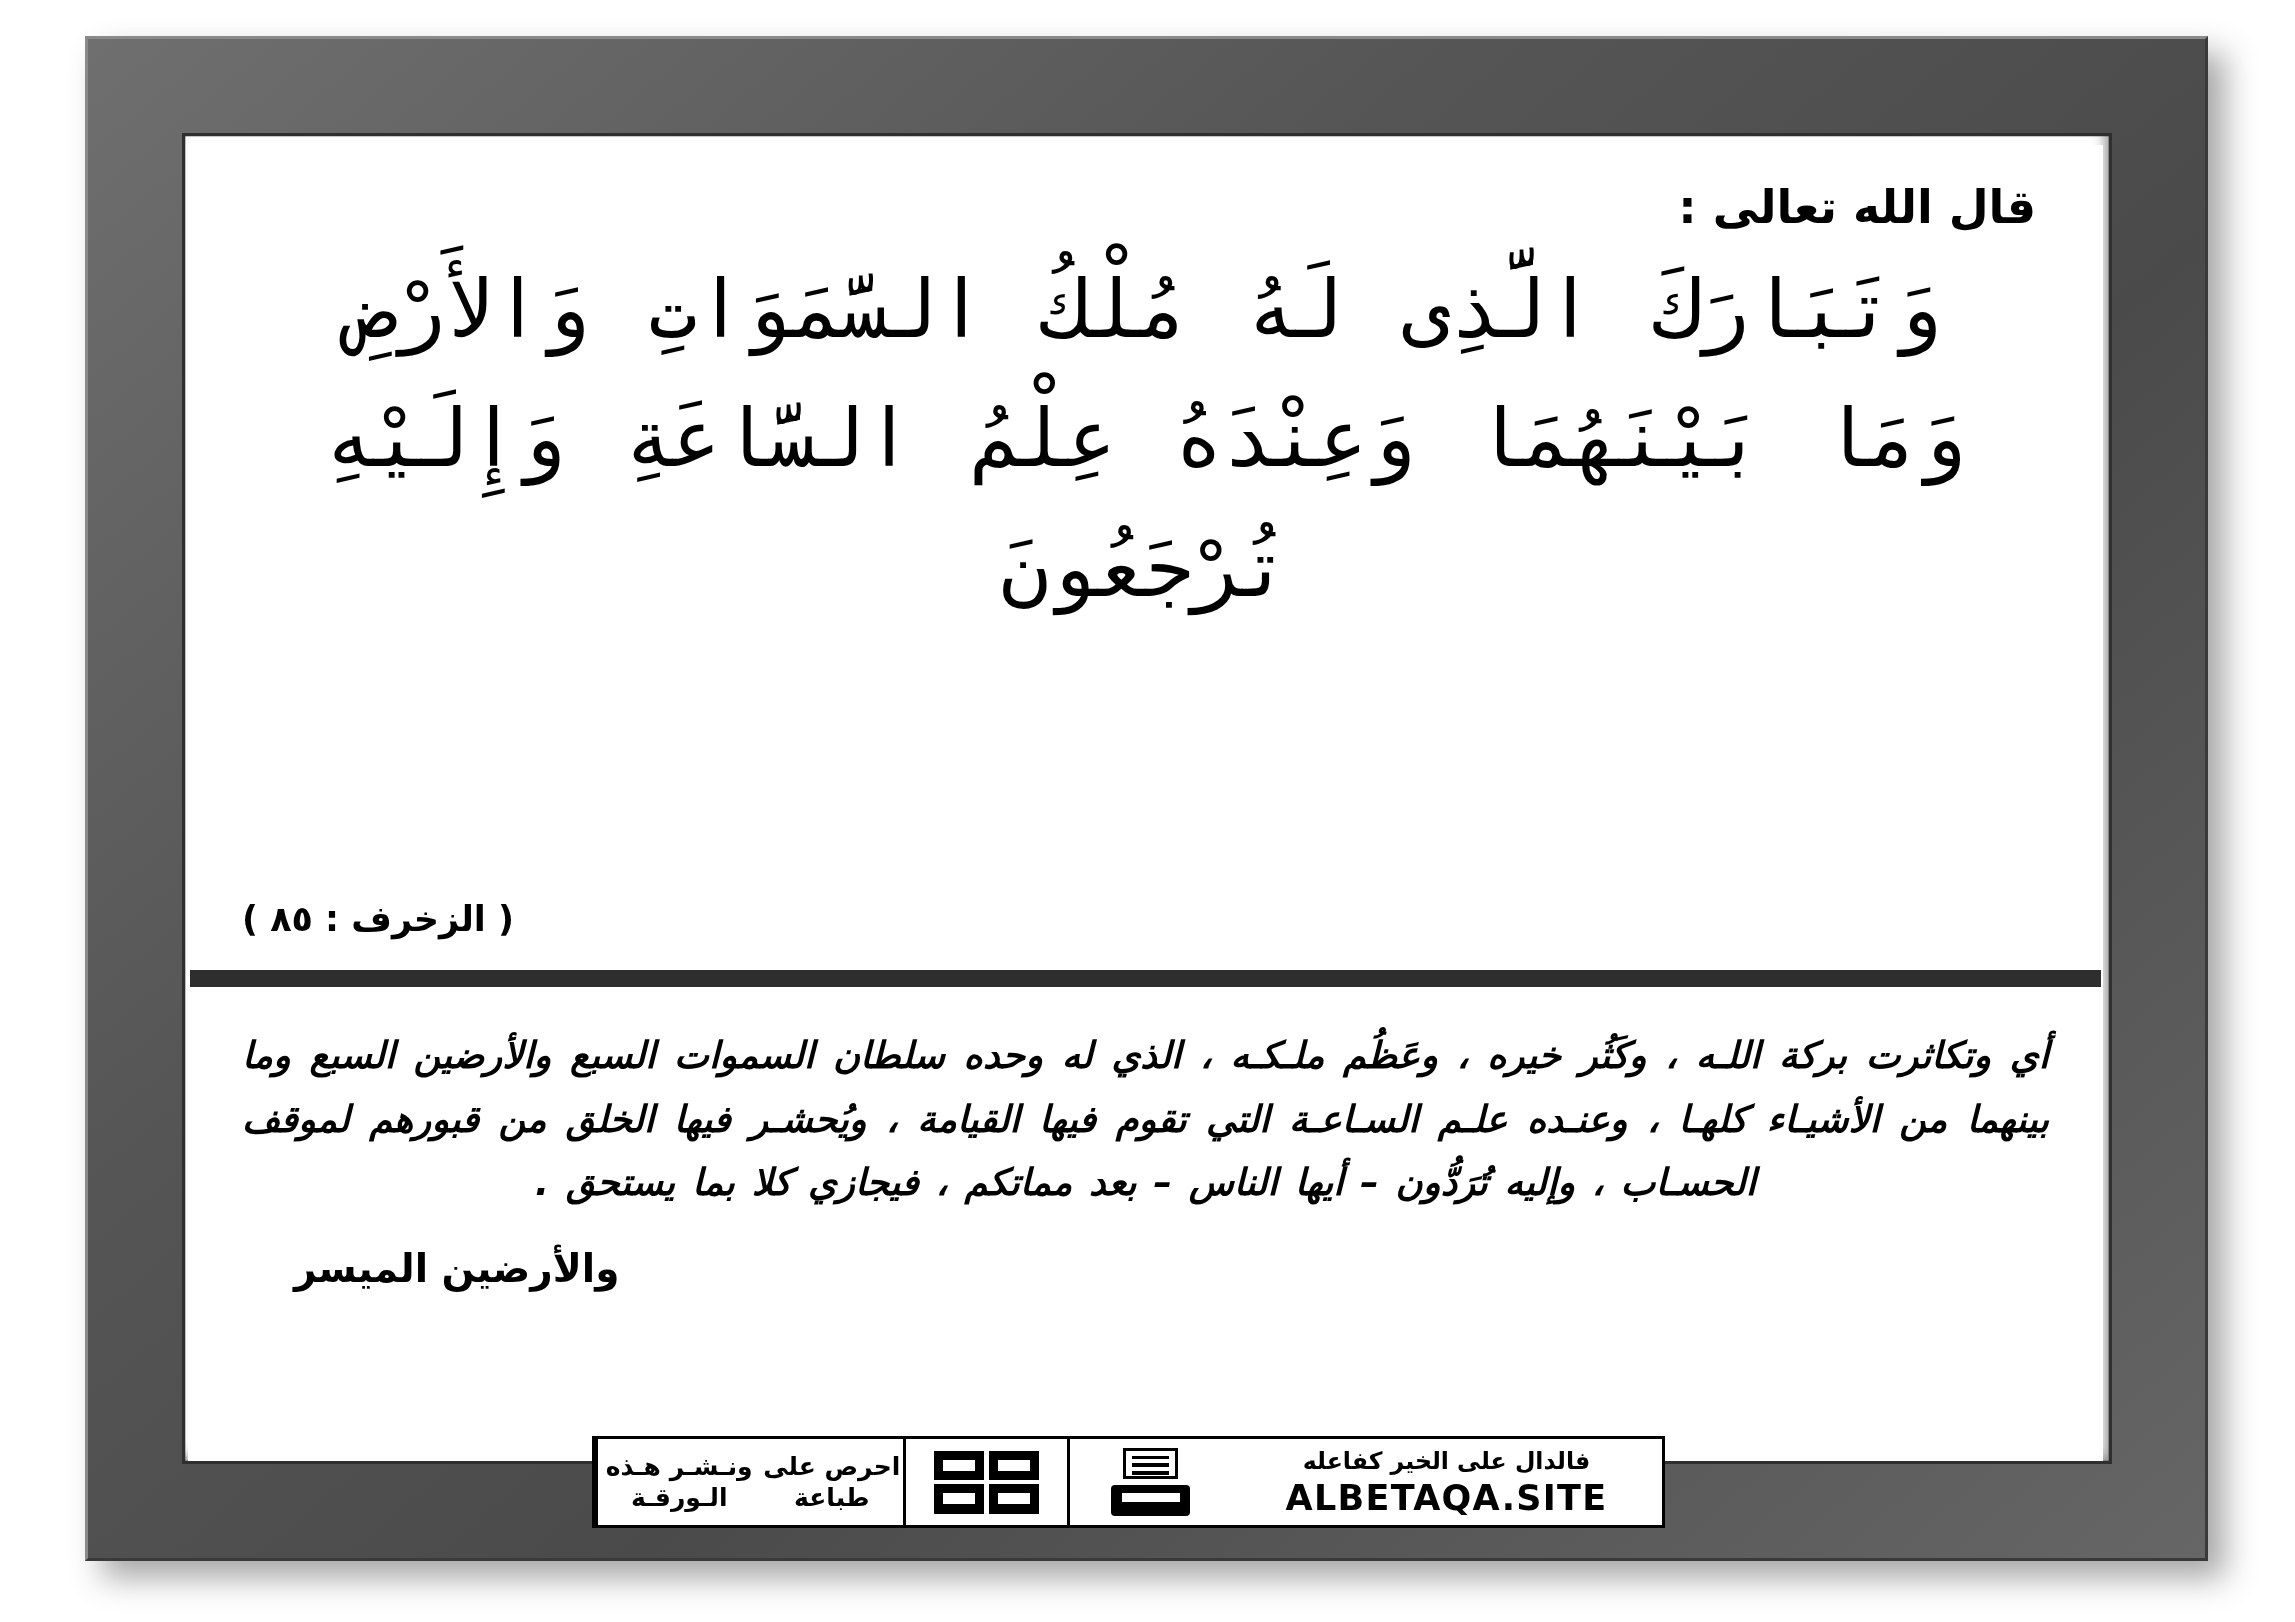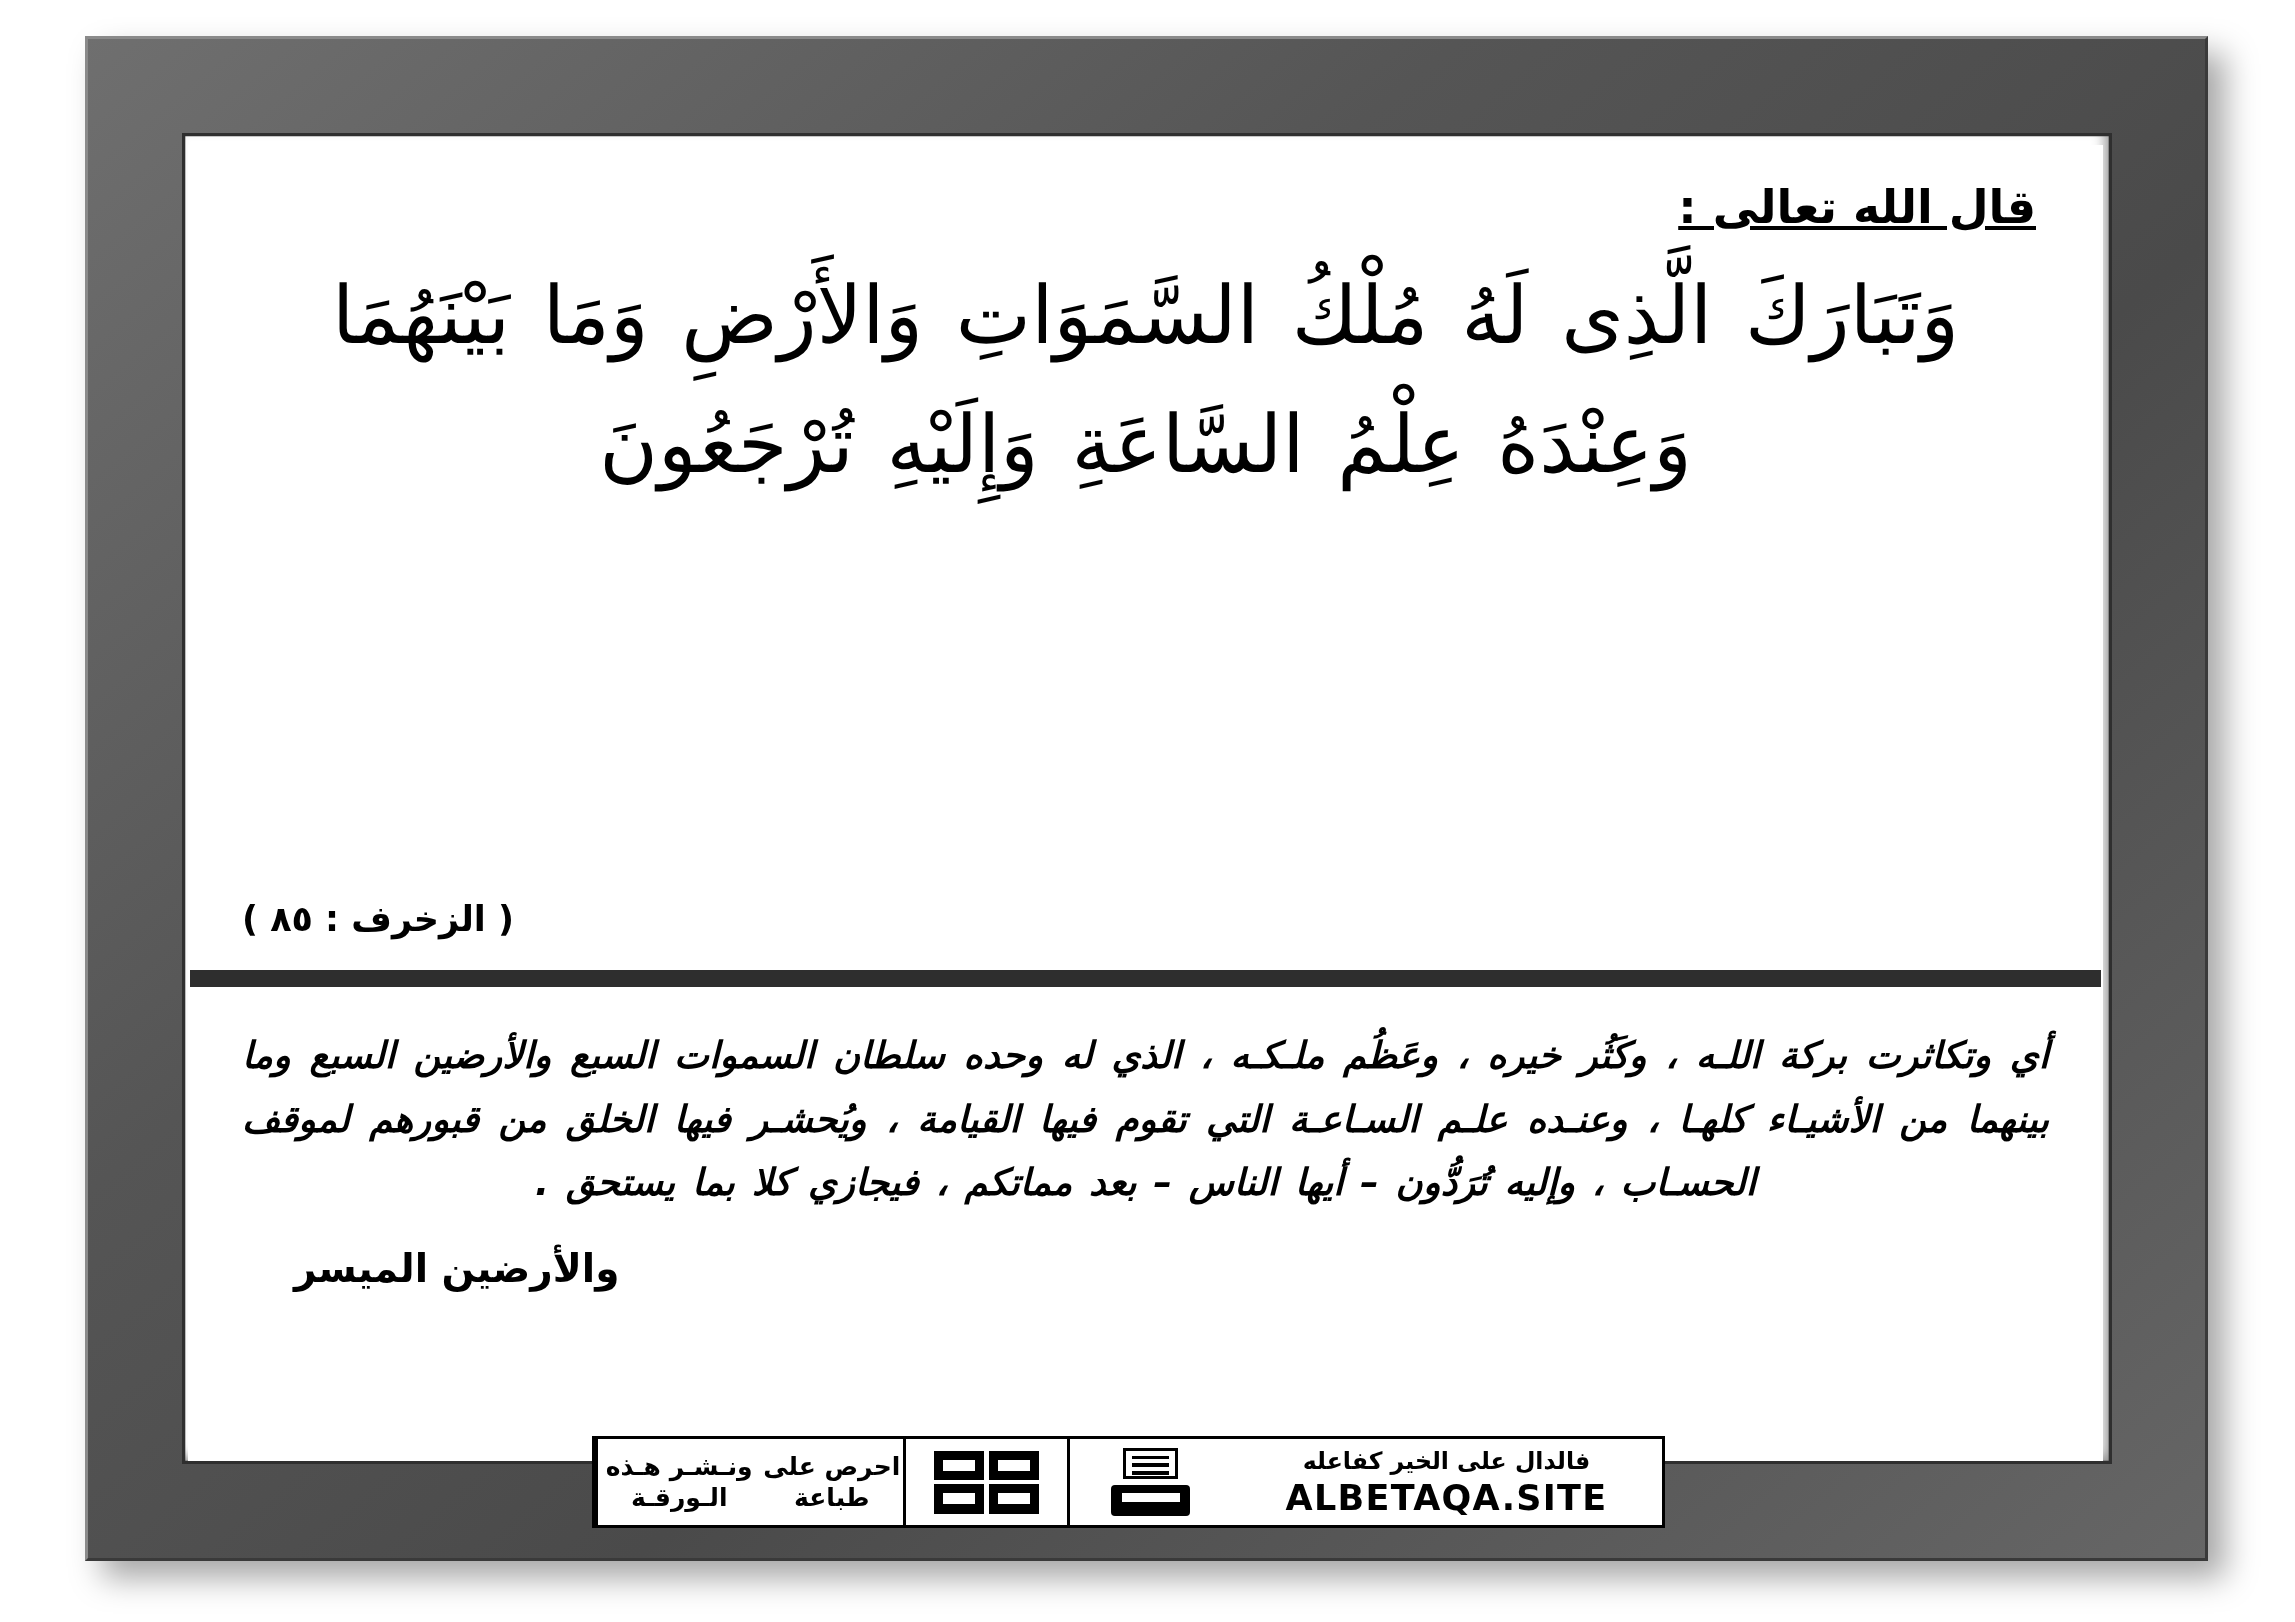--- a/index.html
+++ b/index.html
@@ -69,27 +69,26 @@
   }
 
   .qala {
     text-align: right;
     font-family: "DejaVu Sans", "Liberation Sans", sans-serif;
     font-weight: bold;
     font-size: 46px;
     color: #000;
     margin: 19.6px 26px 0 0;
     letter-spacing: -0.7px;
-    text-decoration: underline;
   }
 
   .ayah {
     direction: rtl;
     text-align: center;
-    font-family: Liberation Sans, sans-serif;
+    font-family: Liberation Mono, monospace;
     font-size: 80px;
     line-height: 1.62;
     color: #000000;
     margin: 17px 19.6px 0 19.6px;
     word-spacing: 10.5px;
   }
 
   .surah-ref {
     position: absolute;
     right: auto;

